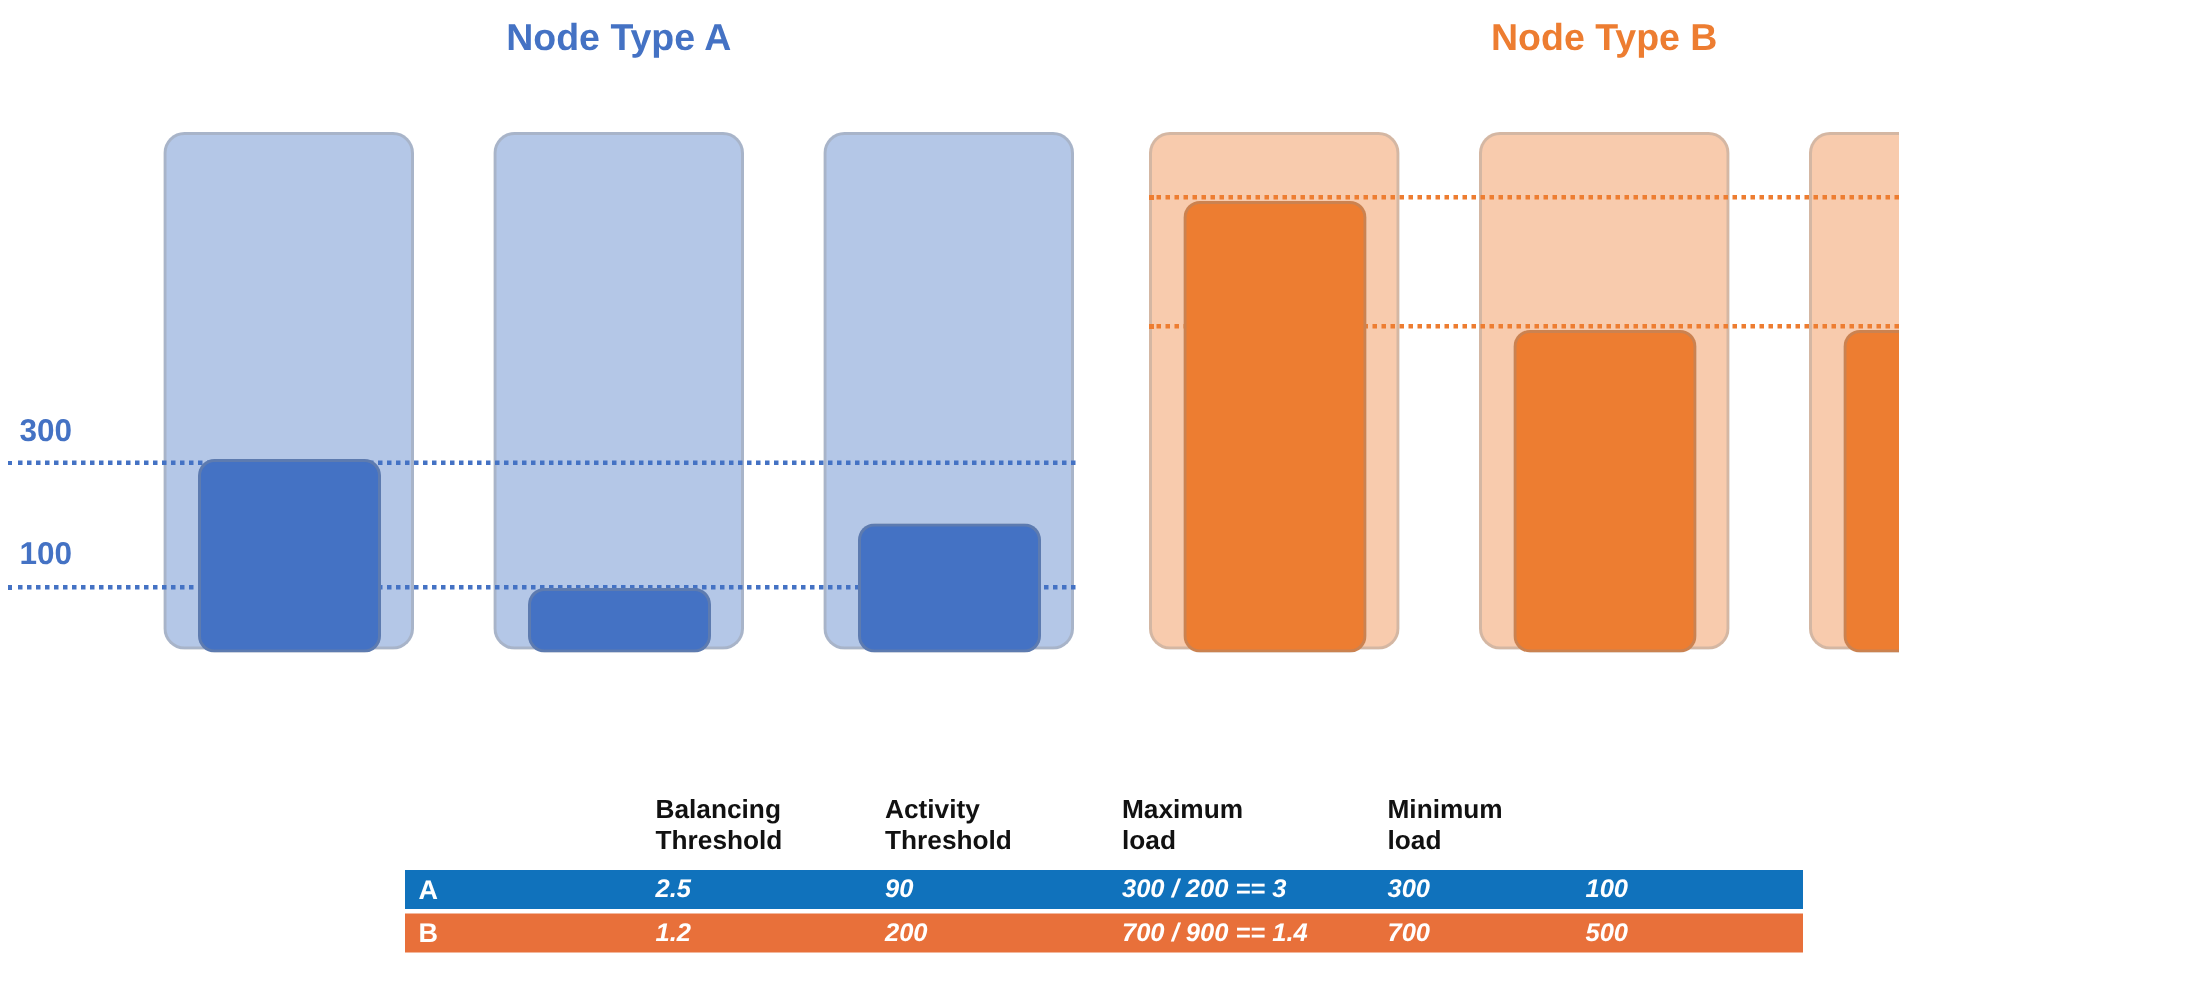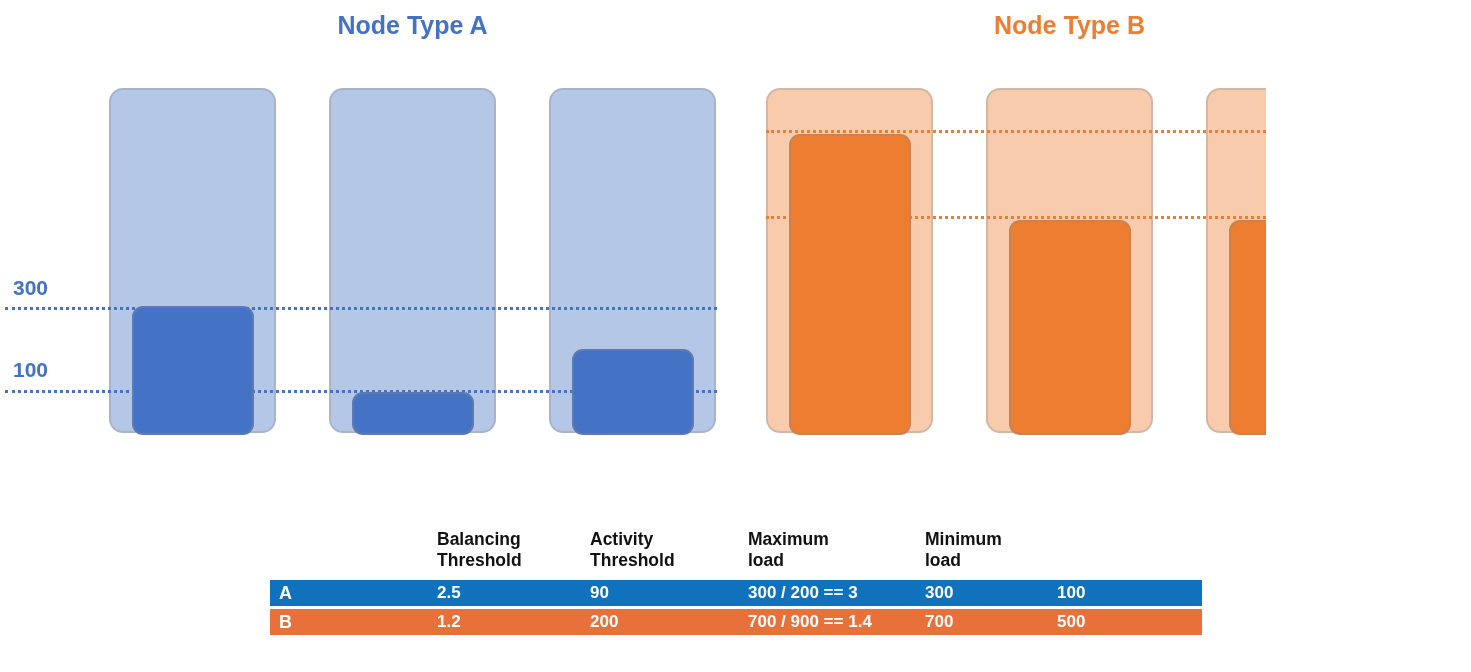--- a/index.html
+++ b/index.html
@@ -55,21 +55,21 @@
   .th{
     font-size:17.5px;font-weight:bold;color:#111;line-height:1.18;
     white-space:pre-line;align-self:end;padding:0 0 7px 0;
   }
   .row-band{
     grid-column:1 / span 6;height:26px;margin-top:3px;
     display:grid;grid-template-columns:167px 153px 158px 177px 132px 145px;
     align-items:center;
   }
   .cell{
-    color:#ffffff;font-size:17px;font-weight:bold;
+    color:#ffffff;font-size:17px;font-weight:bold;font-style:italic;
     white-space:nowrap;overflow:visible;
   }
   .cell.row-label{font-style:normal;padding-left:9px;font-size:18px;}
 </style>
 </head>
 <body>
 
 <div id="canvas">
 
   <div class="group-title title-a">Node Type A</div>

